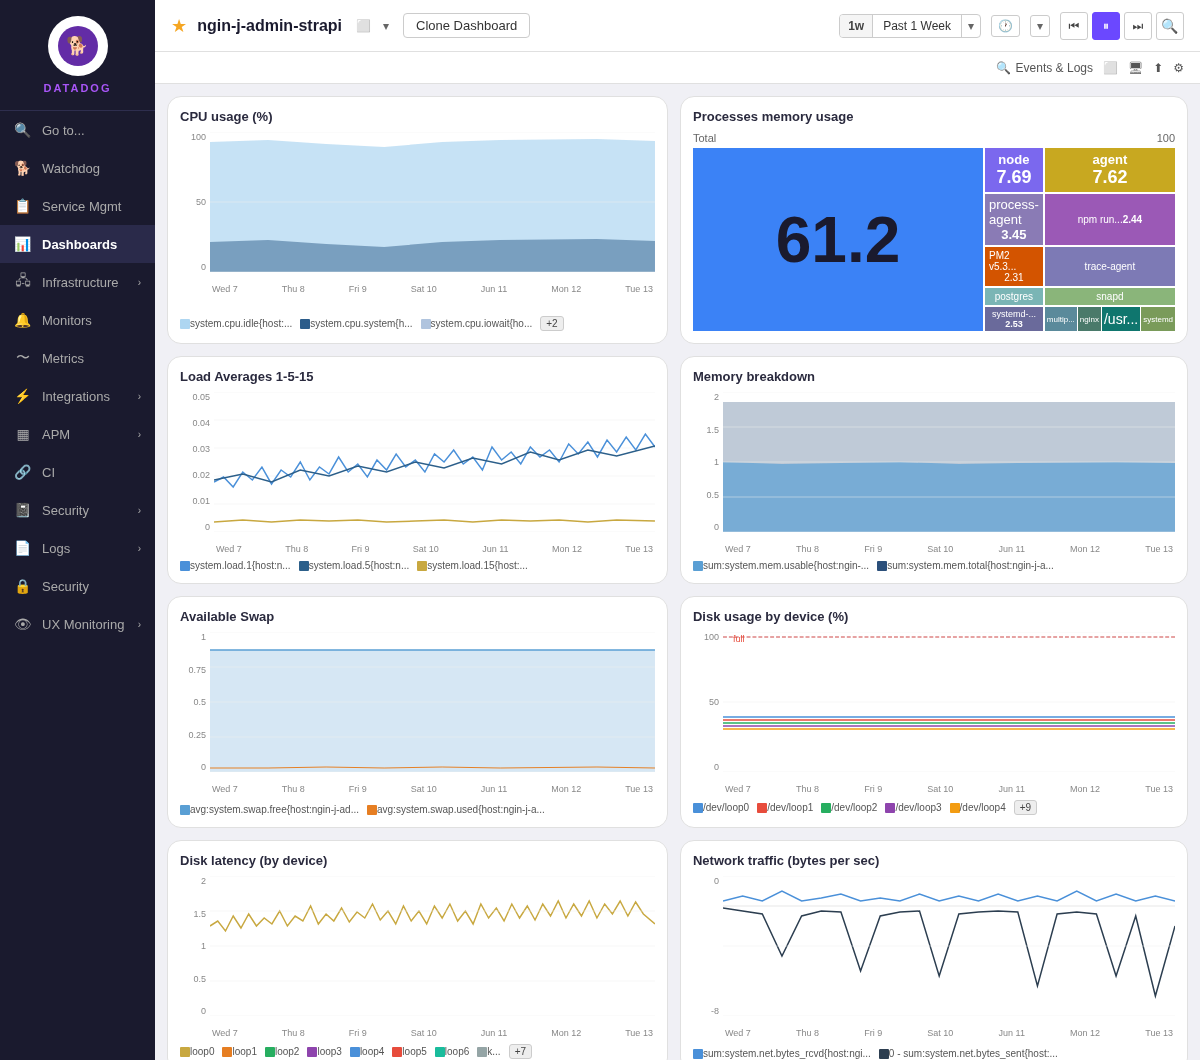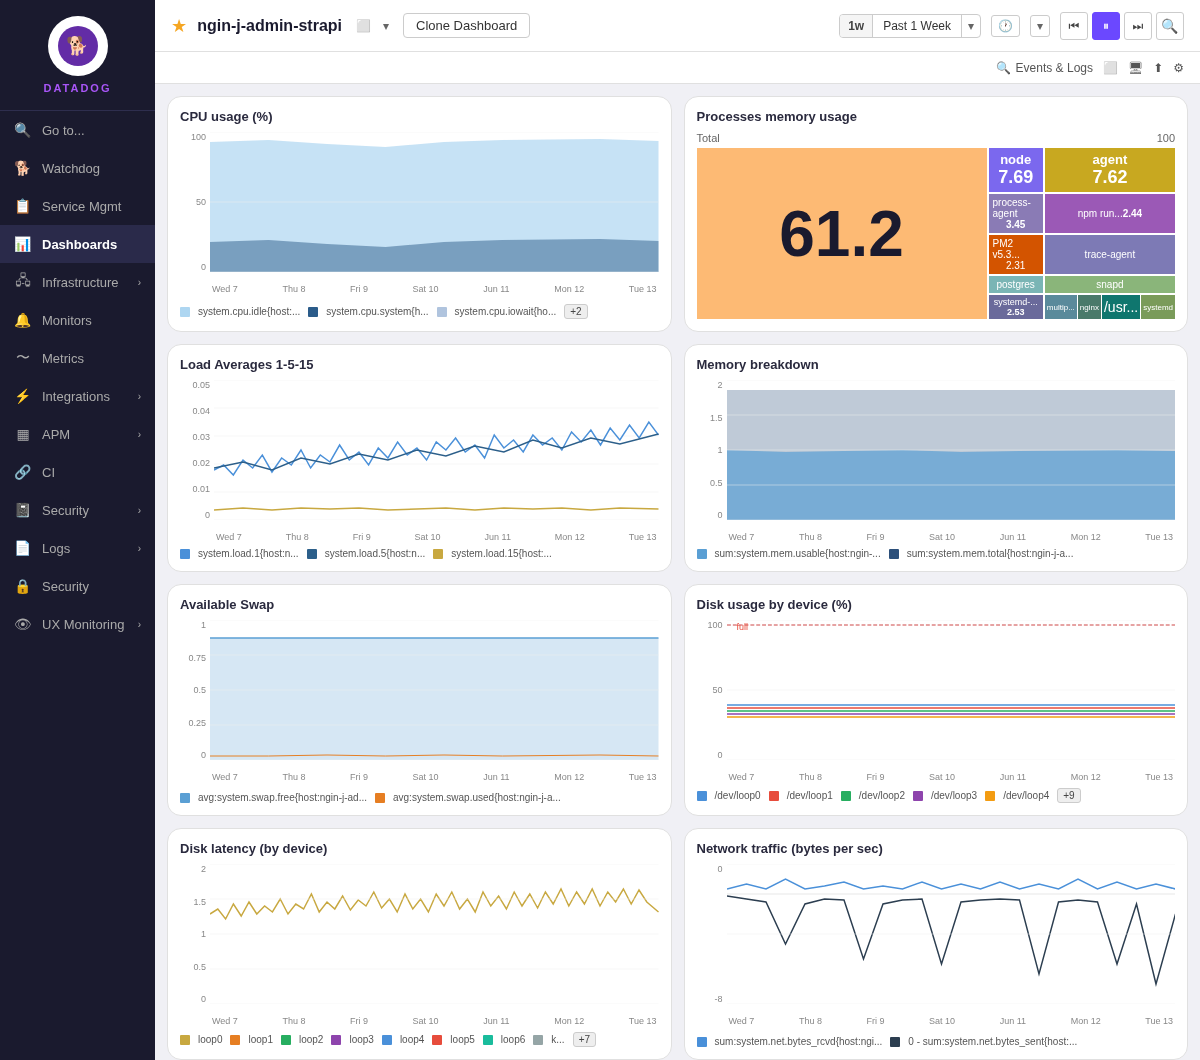--- a/index.html
+++ b/index.html
@@ -163,21 +163,21 @@
       margin-bottom: 8px;
     }
     .panel-legend {
       display: flex;
       flex-wrap: wrap;
       gap: 8px;
       margin-top: 6px;
       font-size: 10px;
       color: #555;
     }
-    .legend-item { display: flex; align-items: center; gap: 8px; }
+    .legend-item { display: flex; align-items: center; gap: 0; }
     .legend-dot { width: 10px; height: 10px; border-radius: 1px; flex-shrink: 0; }
 
     
     svg { width: 100%; }
     .chart-with-axis {
       display: flex;
       gap: 2px;
       flex: 1;
     }
     .chart-area { flex: 1; }
@@ -377,37 +377,37 @@
     </div>
 
     <div class="panel">
       <div class="panel-title">Processes memory usage</div>
       <div class="treemap-total-label">
         <span>Total</span>
         <span>100</span>
       </div>
       <div style="display:flex;gap:2px;flex:1;">
 
-        <div style="background:#fdba74;flex:0 0 290px;display:flex;align-items:center;justify-content:center;">
+        <div style="background:#3b82f6;flex:0 0 290px;display:flex;align-items:center;justify-content:center;">
           <span class="big-number">61.2</span>
         </div>
 
         <div style="flex:1;display:grid;grid-template-columns:1fr 1fr;grid-template-rows:auto auto auto auto;gap:2px;font-size:11px;">
 
           <div style="background:#7b68ee;color:#fff;padding:4px;display:flex;flex-direction:column;align-items:center;justify-content:center;grid-row:1;grid-column:1;">
             <span style="font-size:13px;font-weight:600;">node</span>
             <span style="font-size:18px;font-weight:700;">7.69</span>
           </div>
 
           <div style="background:#c8a820;color:#fff;padding:4px;display:flex;flex-direction:column;align-items:center;justify-content:center;grid-row:1;grid-column:2;">
             <span style="font-size:13px;font-weight:600;">agent</span>
             <span style="font-size:18px;font-weight:700;">7.62</span>
           </div>
 
-          <div style="background:#8a7bb5;color:#fff;padding:3px 4px;font-size:10px;display:flex;flex-direction:column;align-items:center;justify-content:center;">
+          <div style="background:#8a7bb5;color:#fff;padding:3px 4px;font-size:13px;display:flex;flex-direction:column;align-items:center;justify-content:center;">
             <span>process-agent</span>
             <span style="font-weight:700;">3.45</span>
           </div>
 
           <div style="background:#9b59b6;color:#fff;padding:3px 4px;font-size:10px;display:flex;flex-direction:row;align-items:center;justify-content:center;">
             <span>npm run...</span>
             <span style="font-weight:700;">2.44</span>
           </div>
 
           <div style="background:#d35400;color:#fff;padding:3px 4px;font-size:10px;display:flex;flex-direction:column;align-items:center;justify-content:space-between;">

